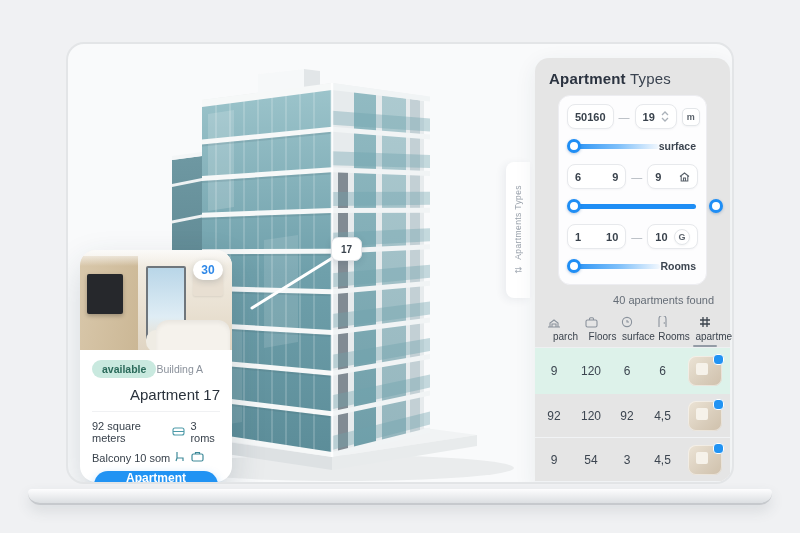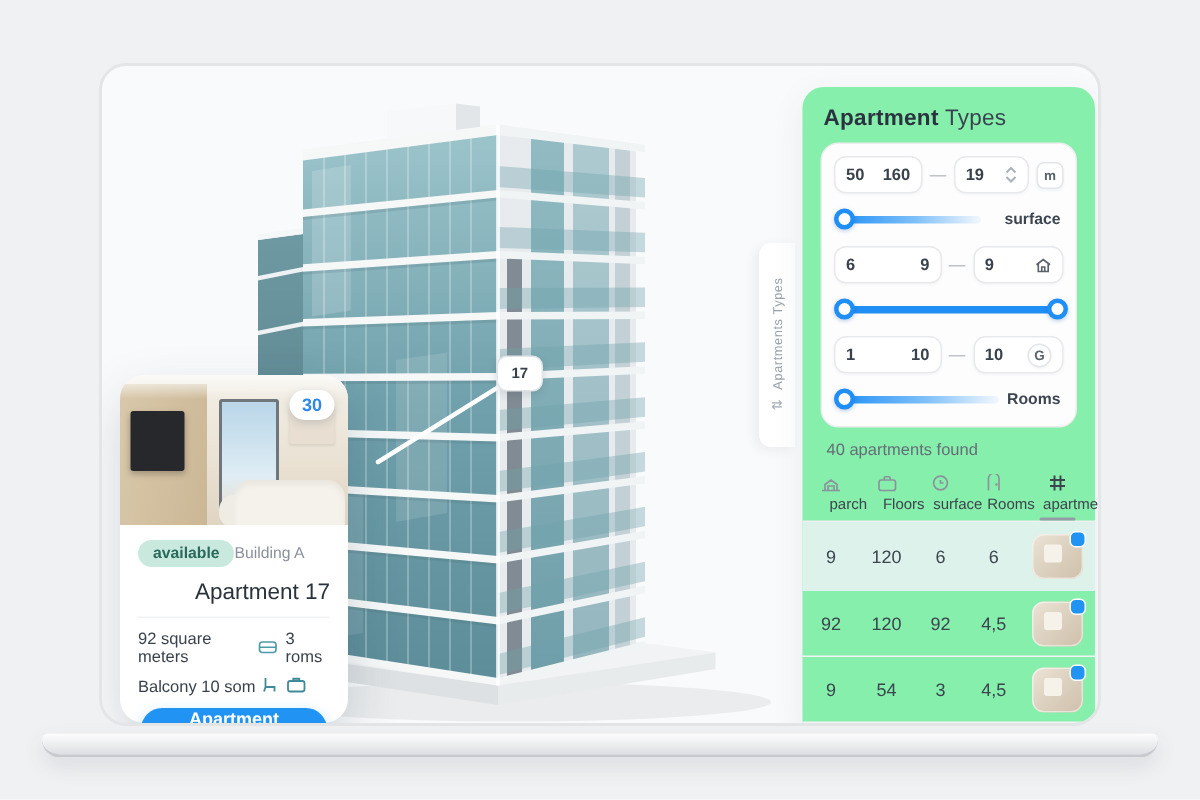--- a/index.html
+++ b/index.html
@@ -32,29 +32,29 @@
   }
   .side-tab .vtext {
     writing-mode:vertical-rl; transform:rotate(180deg);
     font-size:8.5px; color:#99a1ab; letter-spacing:.4px; white-space:nowrap;
   }
   .side-tab .ticon { color:#a7aeb7; font-size:9px; transform:rotate(90deg); }
 
   
   .panel {
     position:absolute; left:467px; top:14px; width:195px; height:428px;
-    background:#86efac; border-radius:14px 14px 0 0;
+    background:#e5e5e5; border-radius:14px 14px 0 0;
     box-shadow:0 6px 22px rgba(40,60,80,.08);
   }
   .panel-title { padding:12px 14px 6px; font-size:15px; color:#2b3340; letter-spacing:.2px; }
   .panel-title .t1 { font-weight:700; }
   .panel-title .t2 { font-weight:400; color:#3a4350; }
 
   .filter-card {
-    margin:2px 12px 0; padding:8px; background:#fdfdfe;
+    margin:2px 23px 0; padding:8px; background:#fdfdfe;
     border:1px solid #ededf1; border-radius:12px;
   }
   .frow { display:flex; align-items:center; gap:5px; margin-bottom:9px; }
   .fbox {
     background:#fff; border:1px solid #e7e9ec; border-radius:8px;
     height:25px; display:flex; align-items:center; justify-content:space-between;
     padding:0 7px; font-size:11px; font-weight:600; color:#39424c;
     box-shadow:0 1px 2px rgba(40,60,80,.04);
   }
   .fbox.wide { flex:1.25; }
@@ -73,21 +73,21 @@
   .slider:last-child { margin-bottom:2px; }
   .track { height:5px; border-radius:3px; }
   .track.fade { background:linear-gradient(90deg,#1f8ef5,#7fc0fa 55%,rgba(185,218,250,.15)); }
   .track.full { background:#1f8ef5; }
   .handle {
     position:absolute; top:1px; width:14px; height:14px; border-radius:50%;
     background:#fff; border:3px solid #1f8ef5; box-shadow:0 1px 3px rgba(30,90,160,.3);
   }
   .slider-label { flex:1; text-align:right; font-size:10.5px; color:#3c4550; font-weight:600; }
 
-  .results { text-align:left; padding:9px 16px 6px; font-size:11px; color:#656d77; }
+  .results { text-align:right; padding:9px 16px 6px; font-size:11px; color:#656d77; }
 
   
   .thead { display:flex; border-bottom:1px solid #eef0f2; padding:3px 0 5px; }
   .th { display:flex; flex-direction:column; align-items:center; gap:3px; position:relative; }
   .th .th-label { font-size:10px; color:#3c444e;padding-left:23px; }
   .th .th-icon { color:#8a929c; height:13px; display:flex; align-items:flex-end; }
   .th-underline { position:absolute; bottom:-5px; width:24px; height:2px; background:#949ca6; border-radius:1px; }
   .c0 { width:38px; } .c1 { width:36px; } .c2 { width:36px; } .c3 { width:35px; } .c4 { width:50px; }
   .trow { display:flex; align-items:center; height:44px; border-bottom:1px solid #f1f3f5; }
   .trow.hl { background:#ddf2ea; border-bottom:none; height:46px; }

